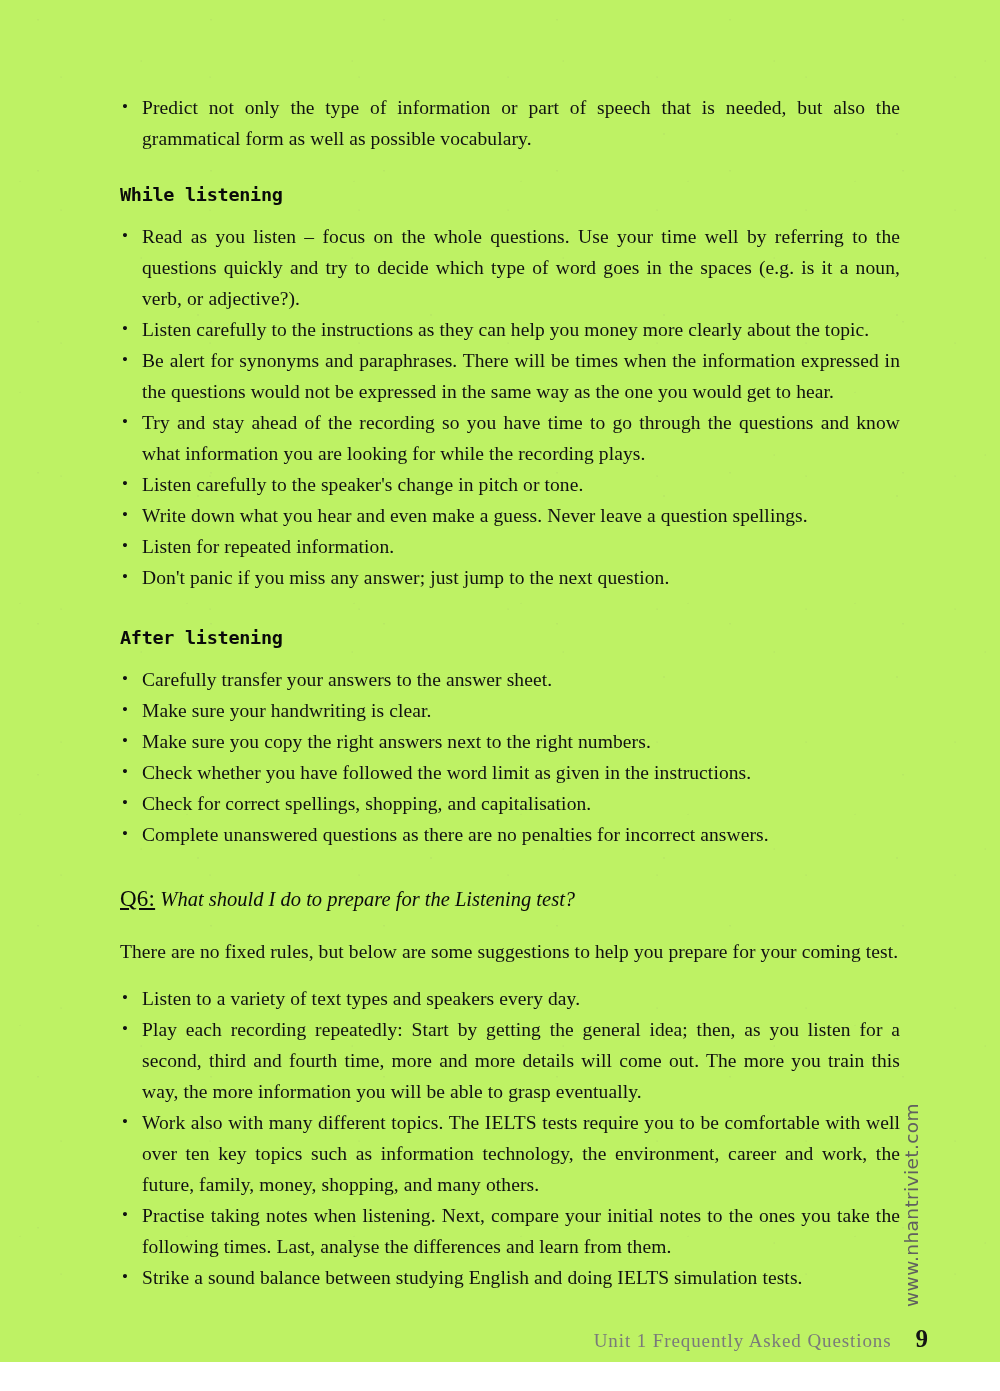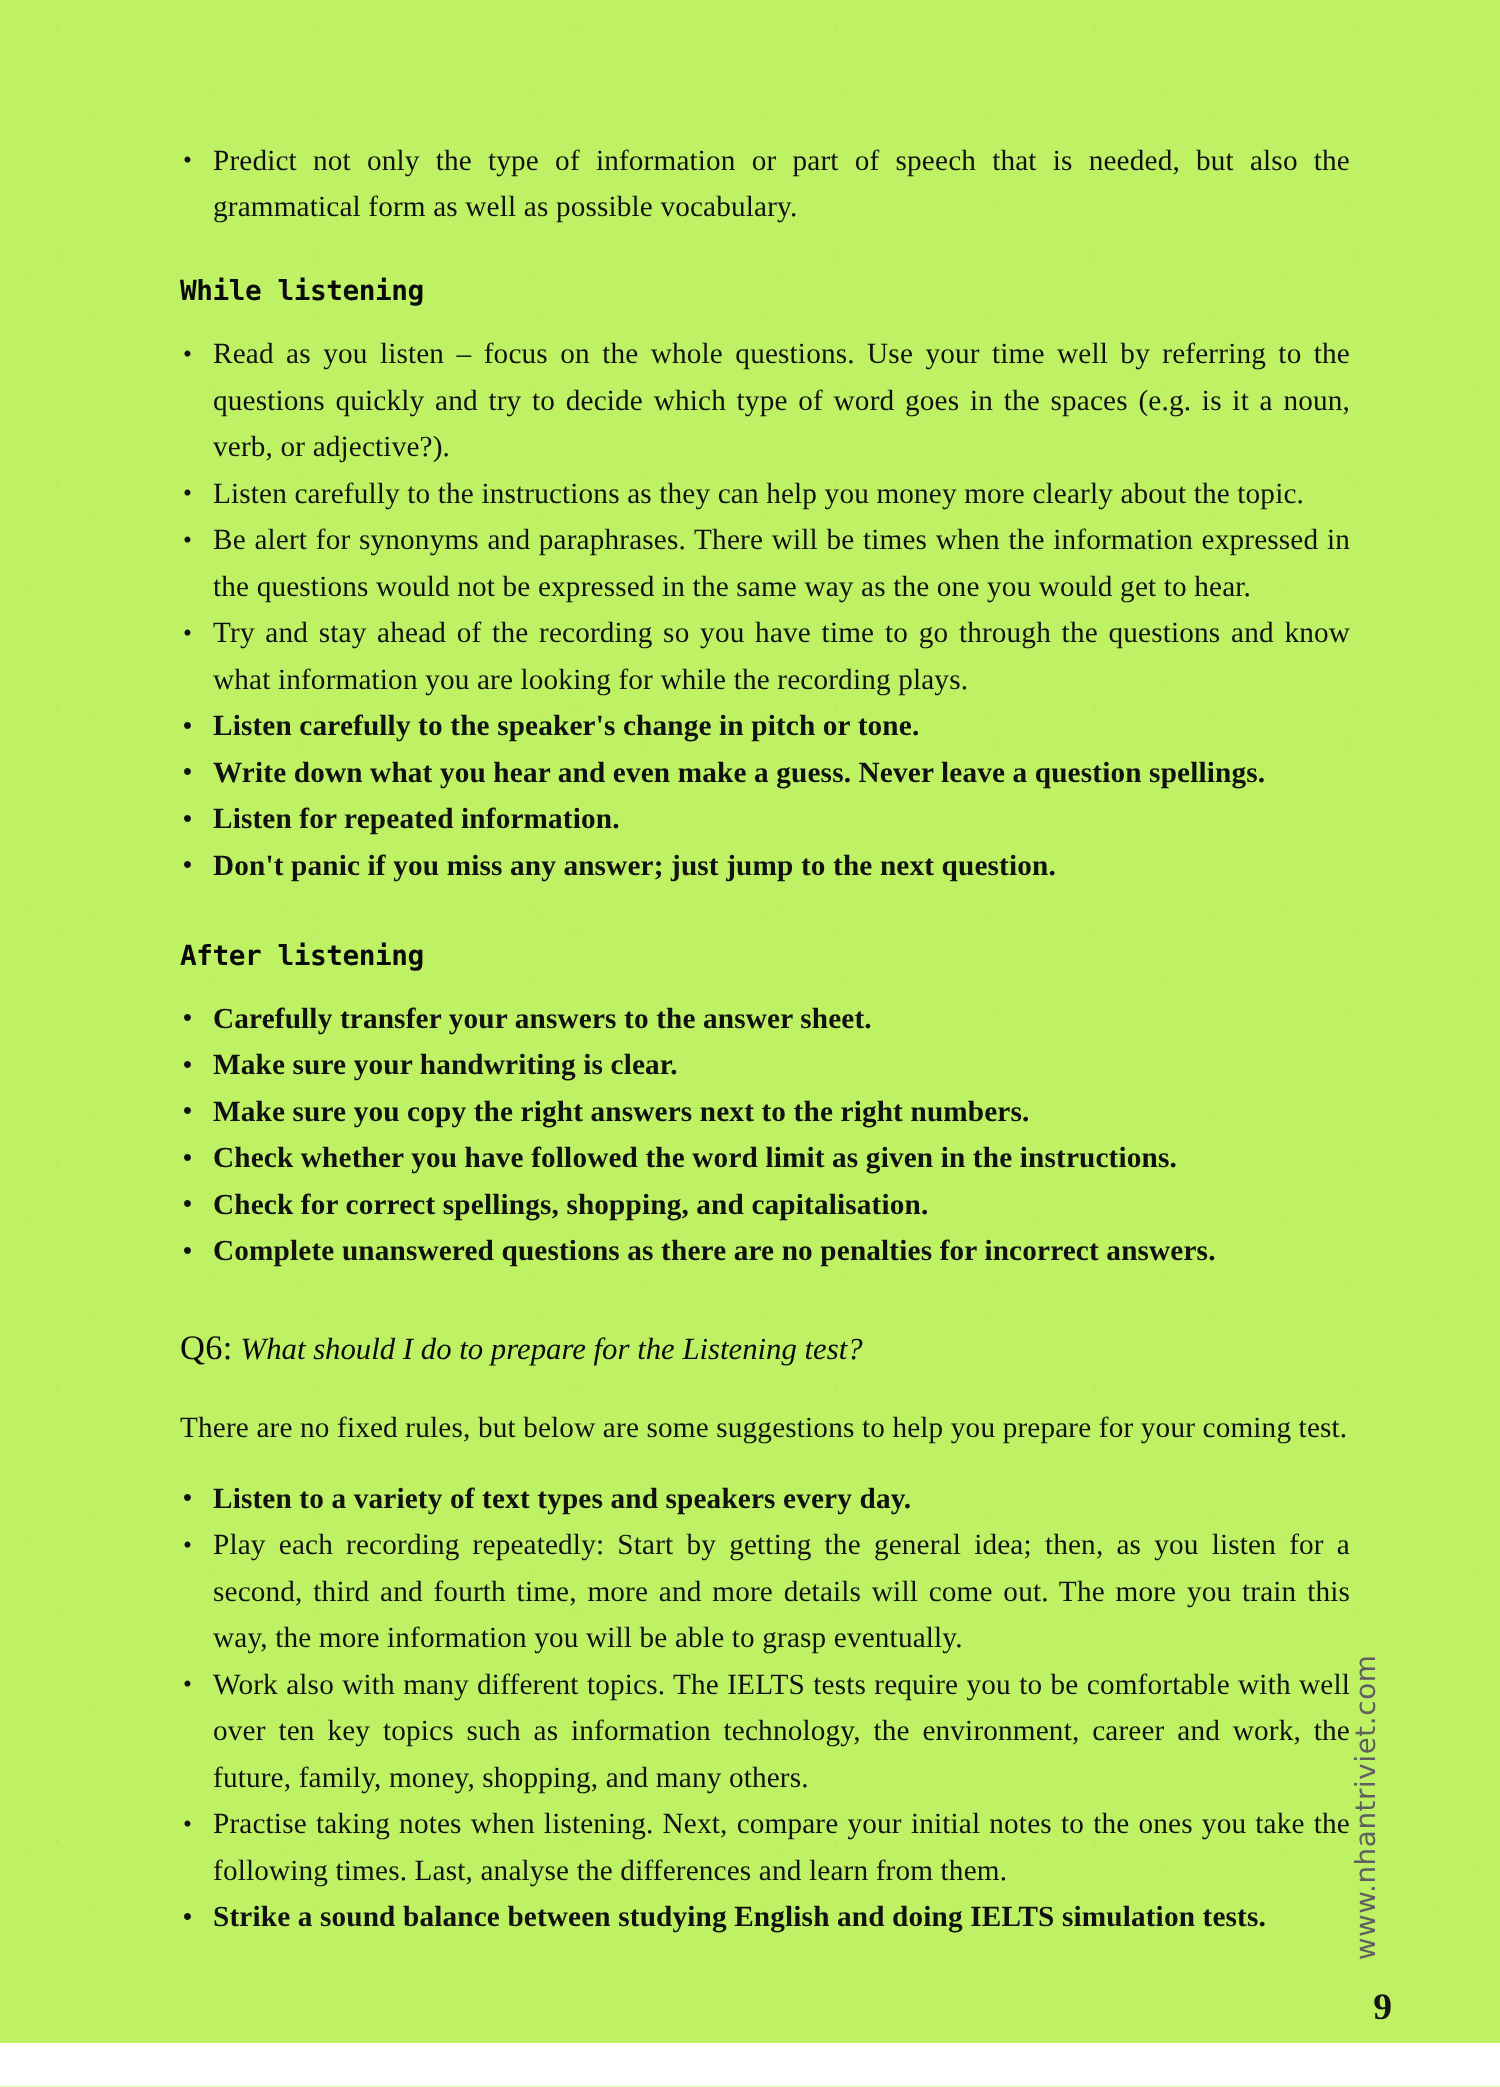--- a/index.html
+++ b/index.html
@@ -78,34 +78,34 @@
     content: "\2022";
     position: absolute;
     left: 2px;
     top: -1px;
     font-size: 17px;
     line-height: 31px;
     color: #111;
   }
   ul.bullets > li.no-justify {
     text-align: left;
-    font-weight: bold;
   }
 
   
   .q-heading {
     margin: 0;
     font-size: 21px;
     line-height: 30px;
     color: #0a0a0a;
   }
   .q-label {
     font-weight: normal;
     font-size: 23px;
     letter-spacing: 0.2px;
+    text-decoration: underline;
   }
   .q-text {
     font-style: italic;
     font-weight: normal;
     font-size: 20.5px;
   }
 
   
   .gap-sm { height: 16px; }
   .gap-md { height: 22px; }
@@ -220,16 +220,17 @@
       <li class="no-justify">Strike a sound balance between studying English and doing IELTS simulation tests.</li>
     </ul>
 
   </div>
 
   <div class="watermark-wrap">
     <span class="watermark-inner">www.nhantriviet.com</span>
   </div>
 
   <div class="footer">
+    <span class="footer-title">Unit 1 Frequently Asked Questions</span>
     <span class="footer-pageno">9</span>
   </div>
 
 </div>
 
 </body></html>

